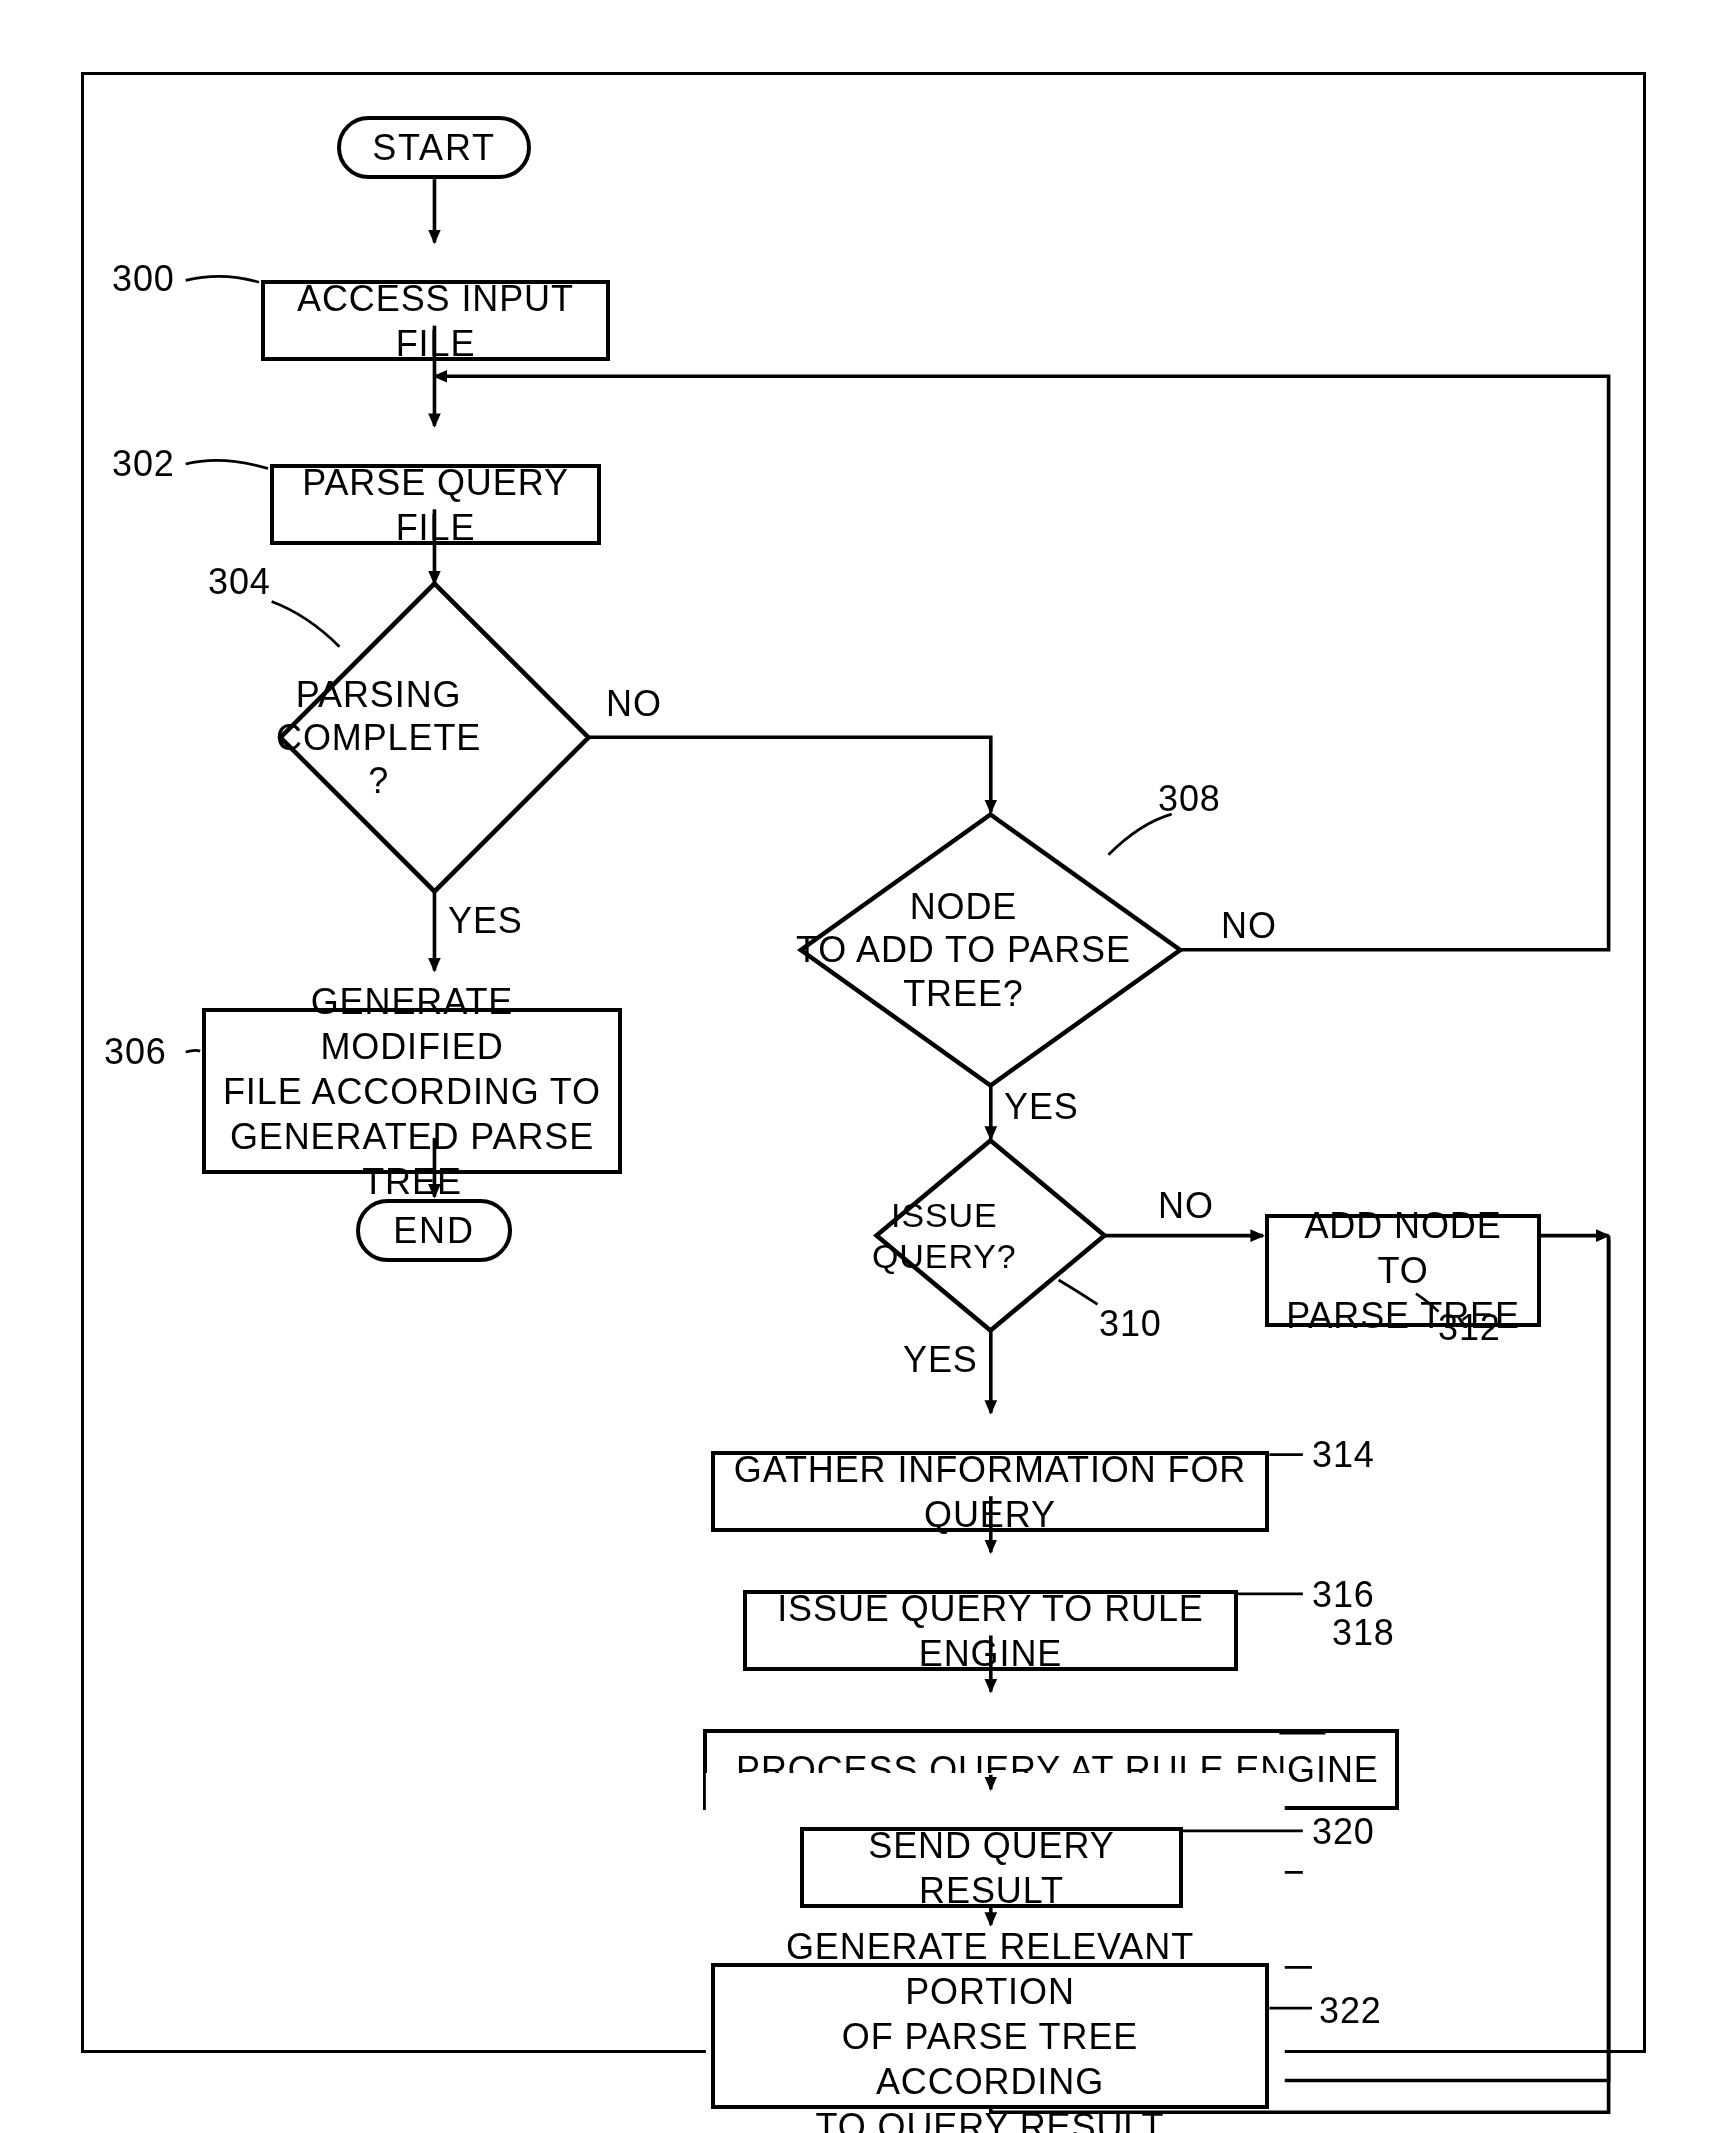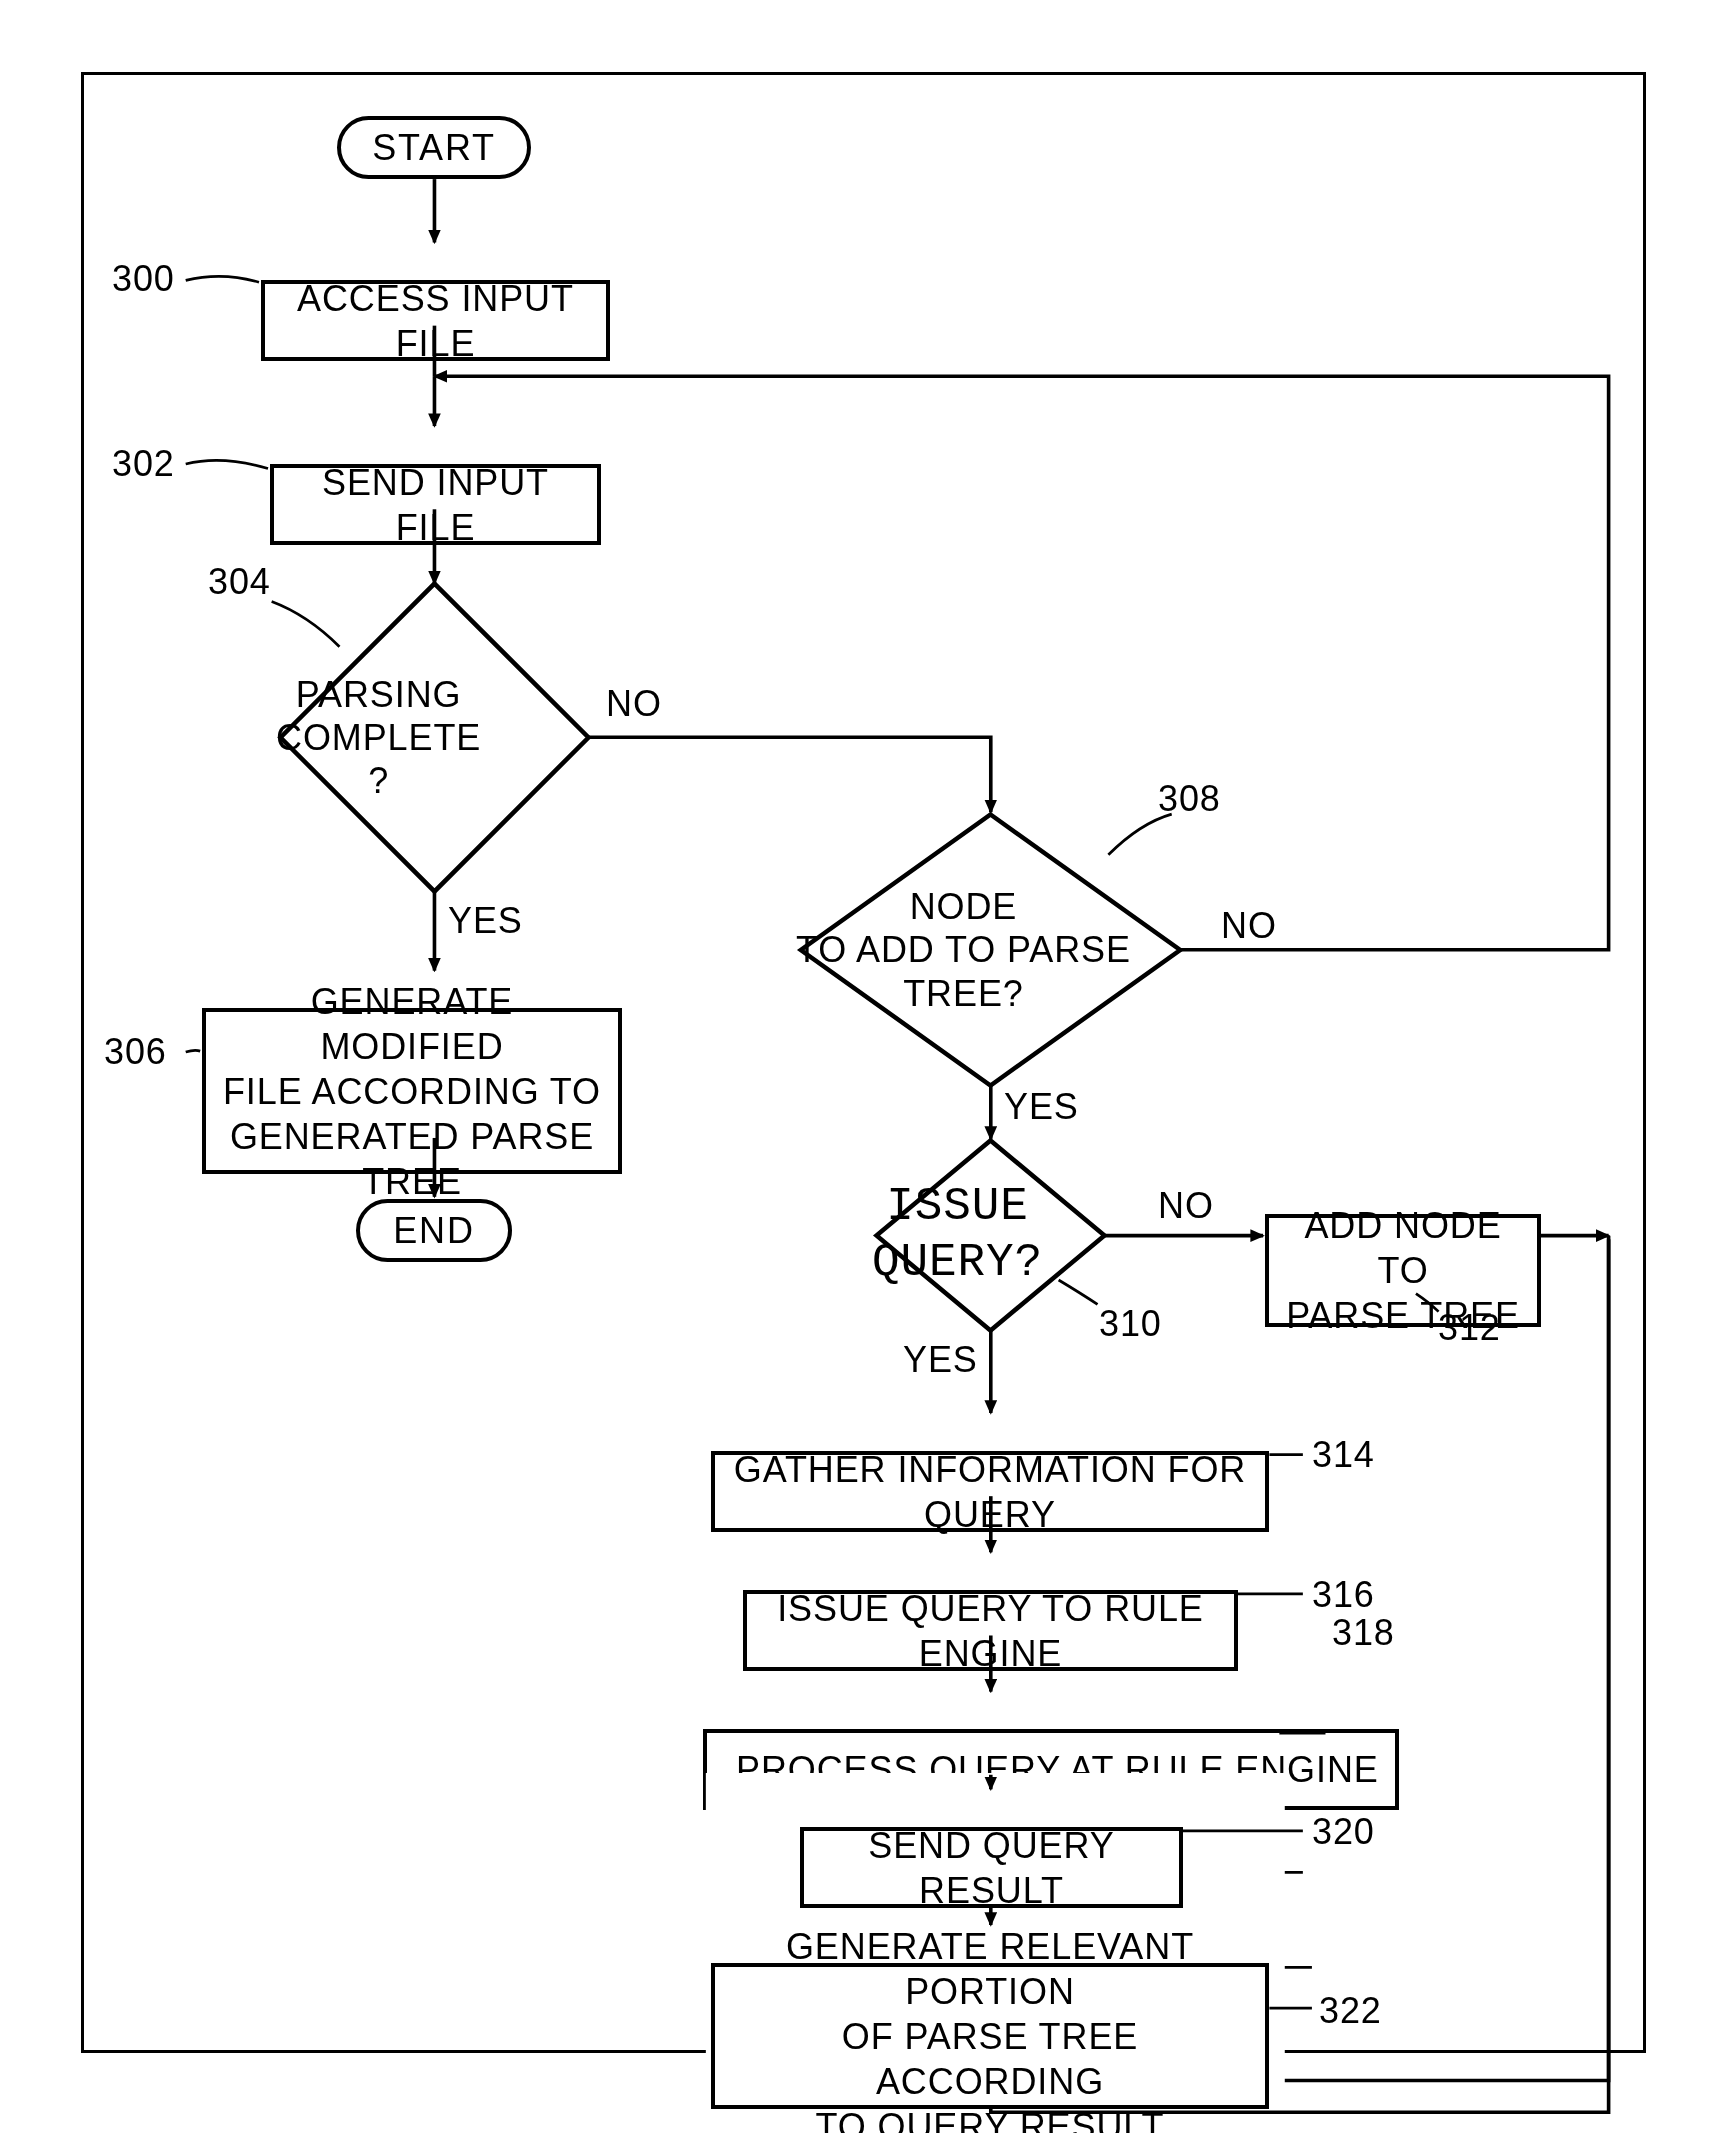--- a/index.html
+++ b/index.html
@@ -86,21 +86,21 @@
 
   <div class="terminator" data-name="start-terminator" style="left:337px; top:116px; width:194px; height:63px;">
     <span data-name="start-label">START</span>
   </div>
 
   <div class="process" data-name="process-access-input" style="left:261px; top:244px; width:349px; height:81px;">
     <span data-name="process-text">ACCESS INPUT FILE</span>
   </div>
 
   <div class="process" data-name="process-parse-input" style="left:270px; top:428px; width:331px; height:81px;">
-    <span data-name="process-text">SEND INPUT FILE</span>
+    <span data-name="process-text">PARSE QUERY FILE</span>
   </div>
 
   <div class="decision-wrap" data-name="decision-parsing-complete" style="left:276px; top:579px; width:317px; height:317px;">
     <svg viewBox="0 0 350 350" style="width:100%;height:100%;position:absolute;">
       <polygon points="175,5 345,175 175,345 5,175" fill="none" stroke="#000" stroke-width="5"></polygon>
     </svg>
     <div class="decision-text">
       <span data-name="decision-text" style="white-space:pre-line;">PARSING
 COMPLETE
 ?</span>
@@ -126,21 +126,21 @@
 TO ADD TO PARSE
 TREE?</span>
     </div>
   </div>
 
   <div class="decision-wrap" data-name="decision-issue-query" style="left:872px; top:1136px; width:237px; height:199px;">
     <svg viewBox="0 0 262 220" style="width:100%;height:100%;position:absolute;">
       <polygon points="131,5 257,110 131,215 5,110" fill="none" stroke="#000" stroke-width="5"></polygon>
     </svg>
     <div class="decision-text">
-      <span data-name="decision-text" style="white-space:pre-line; font-size:46px;font-family:Liberation Mono, monospace;">ISSUE
+      <span data-name="decision-text" style="white-space:pre-line; font-size:34px;">ISSUE
 QUERY?</span>
     </div>
   </div>
 
   <div class="process" data-name="process-add-node" style="left:1265px; top:1178px; width:276px; height:113px;">
     <span data-name="process-text" style="white-space:pre-line;">ADD NODE TO
 PARSE TREE</span>
   </div>
 
   <div class="process" data-name="process-gather-info" style="left:711px; top:1415px; width:558px; height:81px;">

